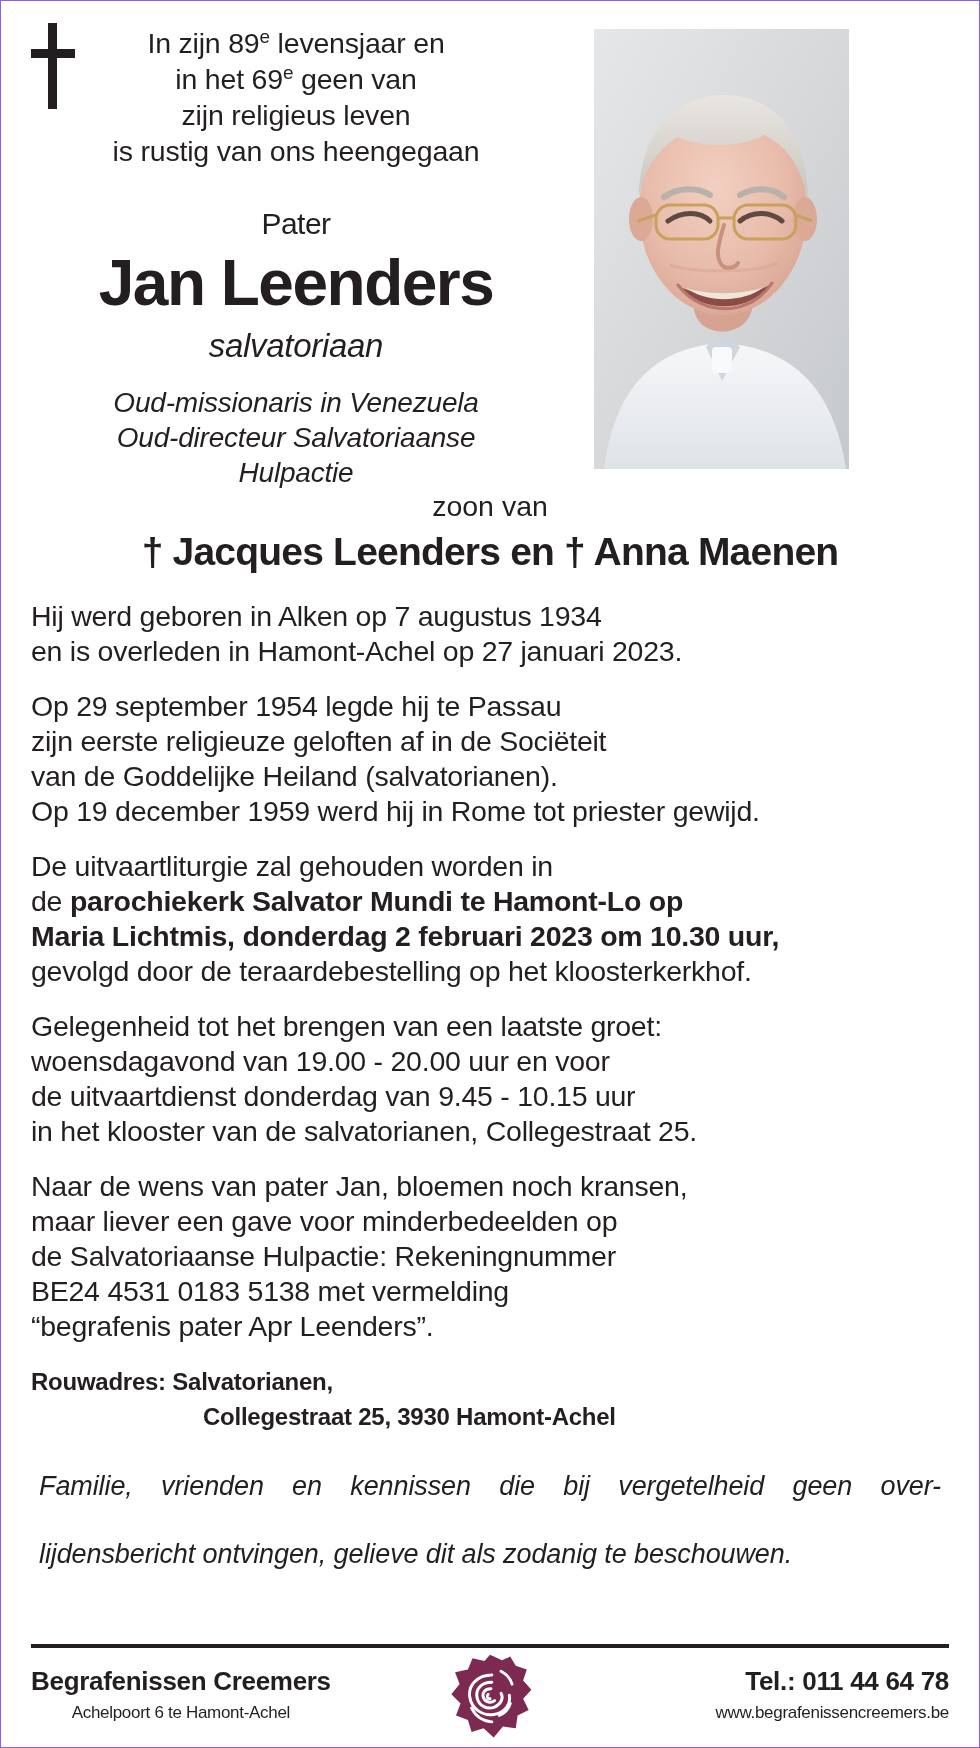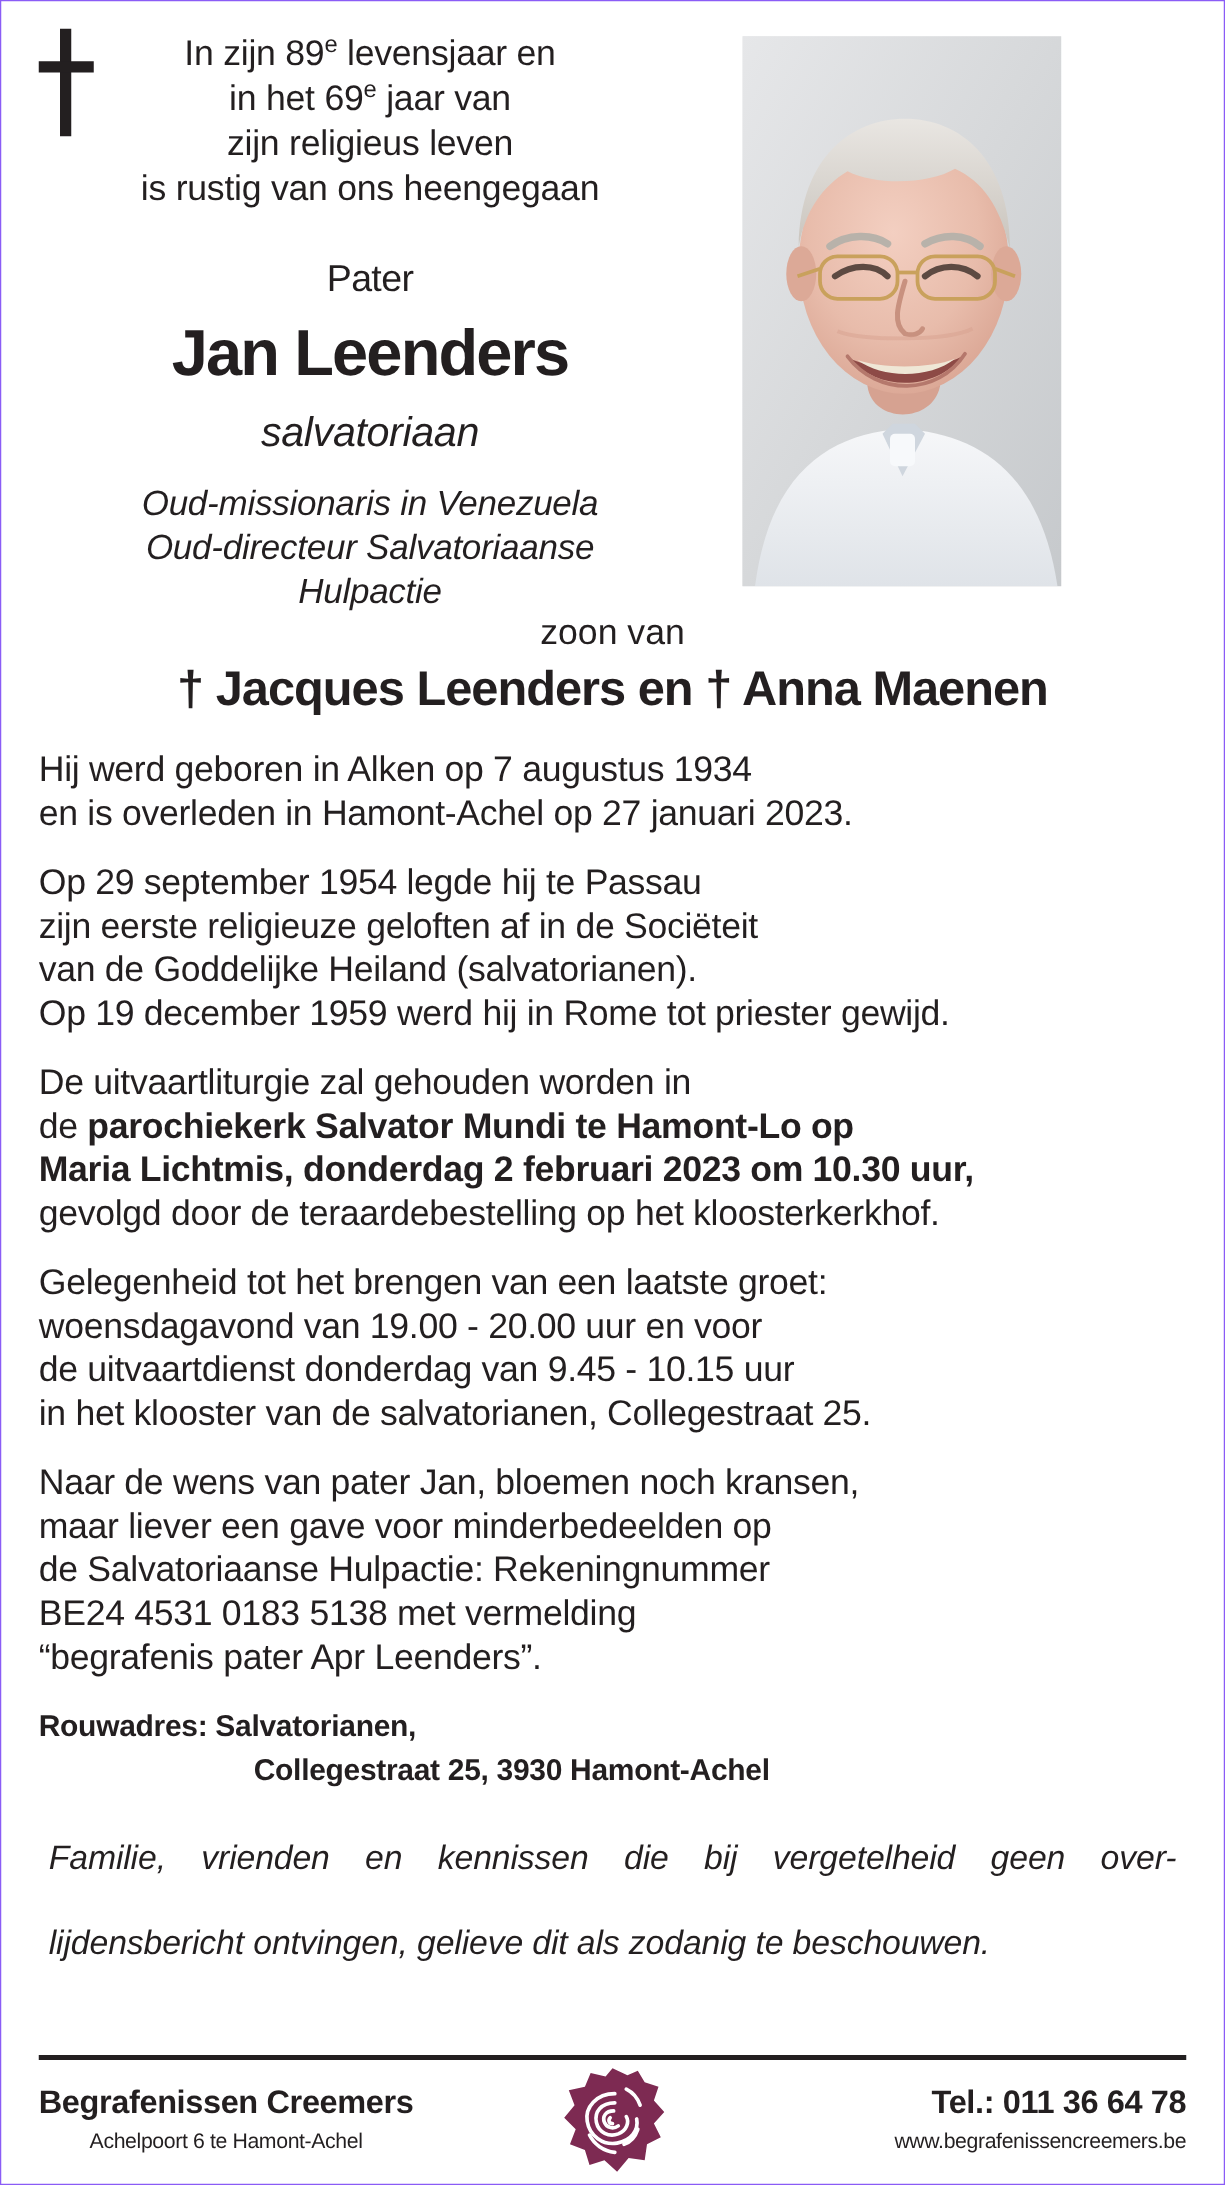--- a/index.html
+++ b/index.html
@@ -53,21 +53,21 @@
     font-size:19px; vertical-align:super; line-height:0;
   }
   .title-pater {
     font-size:30px;
     font-weight:normal;
     letter-spacing:-0.5px;
     margin-top:30px;
     line-height:50px;
   }
   .title-name {
-    font-size:52px;
+    font-size:64px;
     font-weight:bold;
     letter-spacing:-1.5px;
     line-height:72px;
     margin-top:-2px;
     white-space:nowrap;
   }
   .subtitle-order {
     font-size:33px;
     font-style:italic;
     line-height:42px;
@@ -196,21 +196,21 @@
     <div class="cross-mark">
       <div class="v"></div>
       <div class="h"></div>
     </div>
 
     <div class="head-block">
       <div class="intro-line">
         <span>In zijn 89</span><sup>e</sup><span> levensjaar en</span>
       </div>
       <div class="intro-line">
-        <span>in het 69</span><sup>e</sup><span> jaar van</span>
+        <span>in het 69</span><sup>e</sup><span> geen van</span>
       </div>
       <div class="intro-line">zijn religieus leven</div>
       <div class="intro-line">is rustig van ons heengegaan</div>
 
       <div class="title-pater">Pater</div>
       <div class="title-name">Jan Leenders</div>
       <div class="subtitle-order">salvatoriaan</div>
 
       <div class="roles">
         <span class="ln" style="display:block">Oud-missionaris in Venezuela</span>
@@ -350,19 +350,19 @@
             <path d="M51 41 C44 41 41 46 43 51 C45 56 51 57 55 54"></path>
             <path d="M48 47 C46 49 47 52 50 52"></path>
             <path d="M30 62 C34 70 42 76 52 77"></path>
             <path d="M60 70 C66 68 70 63 72 57"></path>
             <path d="M62 22 C68 25 72 30 74 36"></path>
           </g>
         </svg>
       </div>
 
       <div class="f-right">
-        <div class="f-bold">Tel.: 011 36 64 78</div>
+        <div class="f-bold">Tel.: 011 44 64 78</div>
         <div class="f-reg">www.begrafenissencreemers.be</div>
       </div>
     </div>
   </div>
 
 </div>
 
 </body></html>

